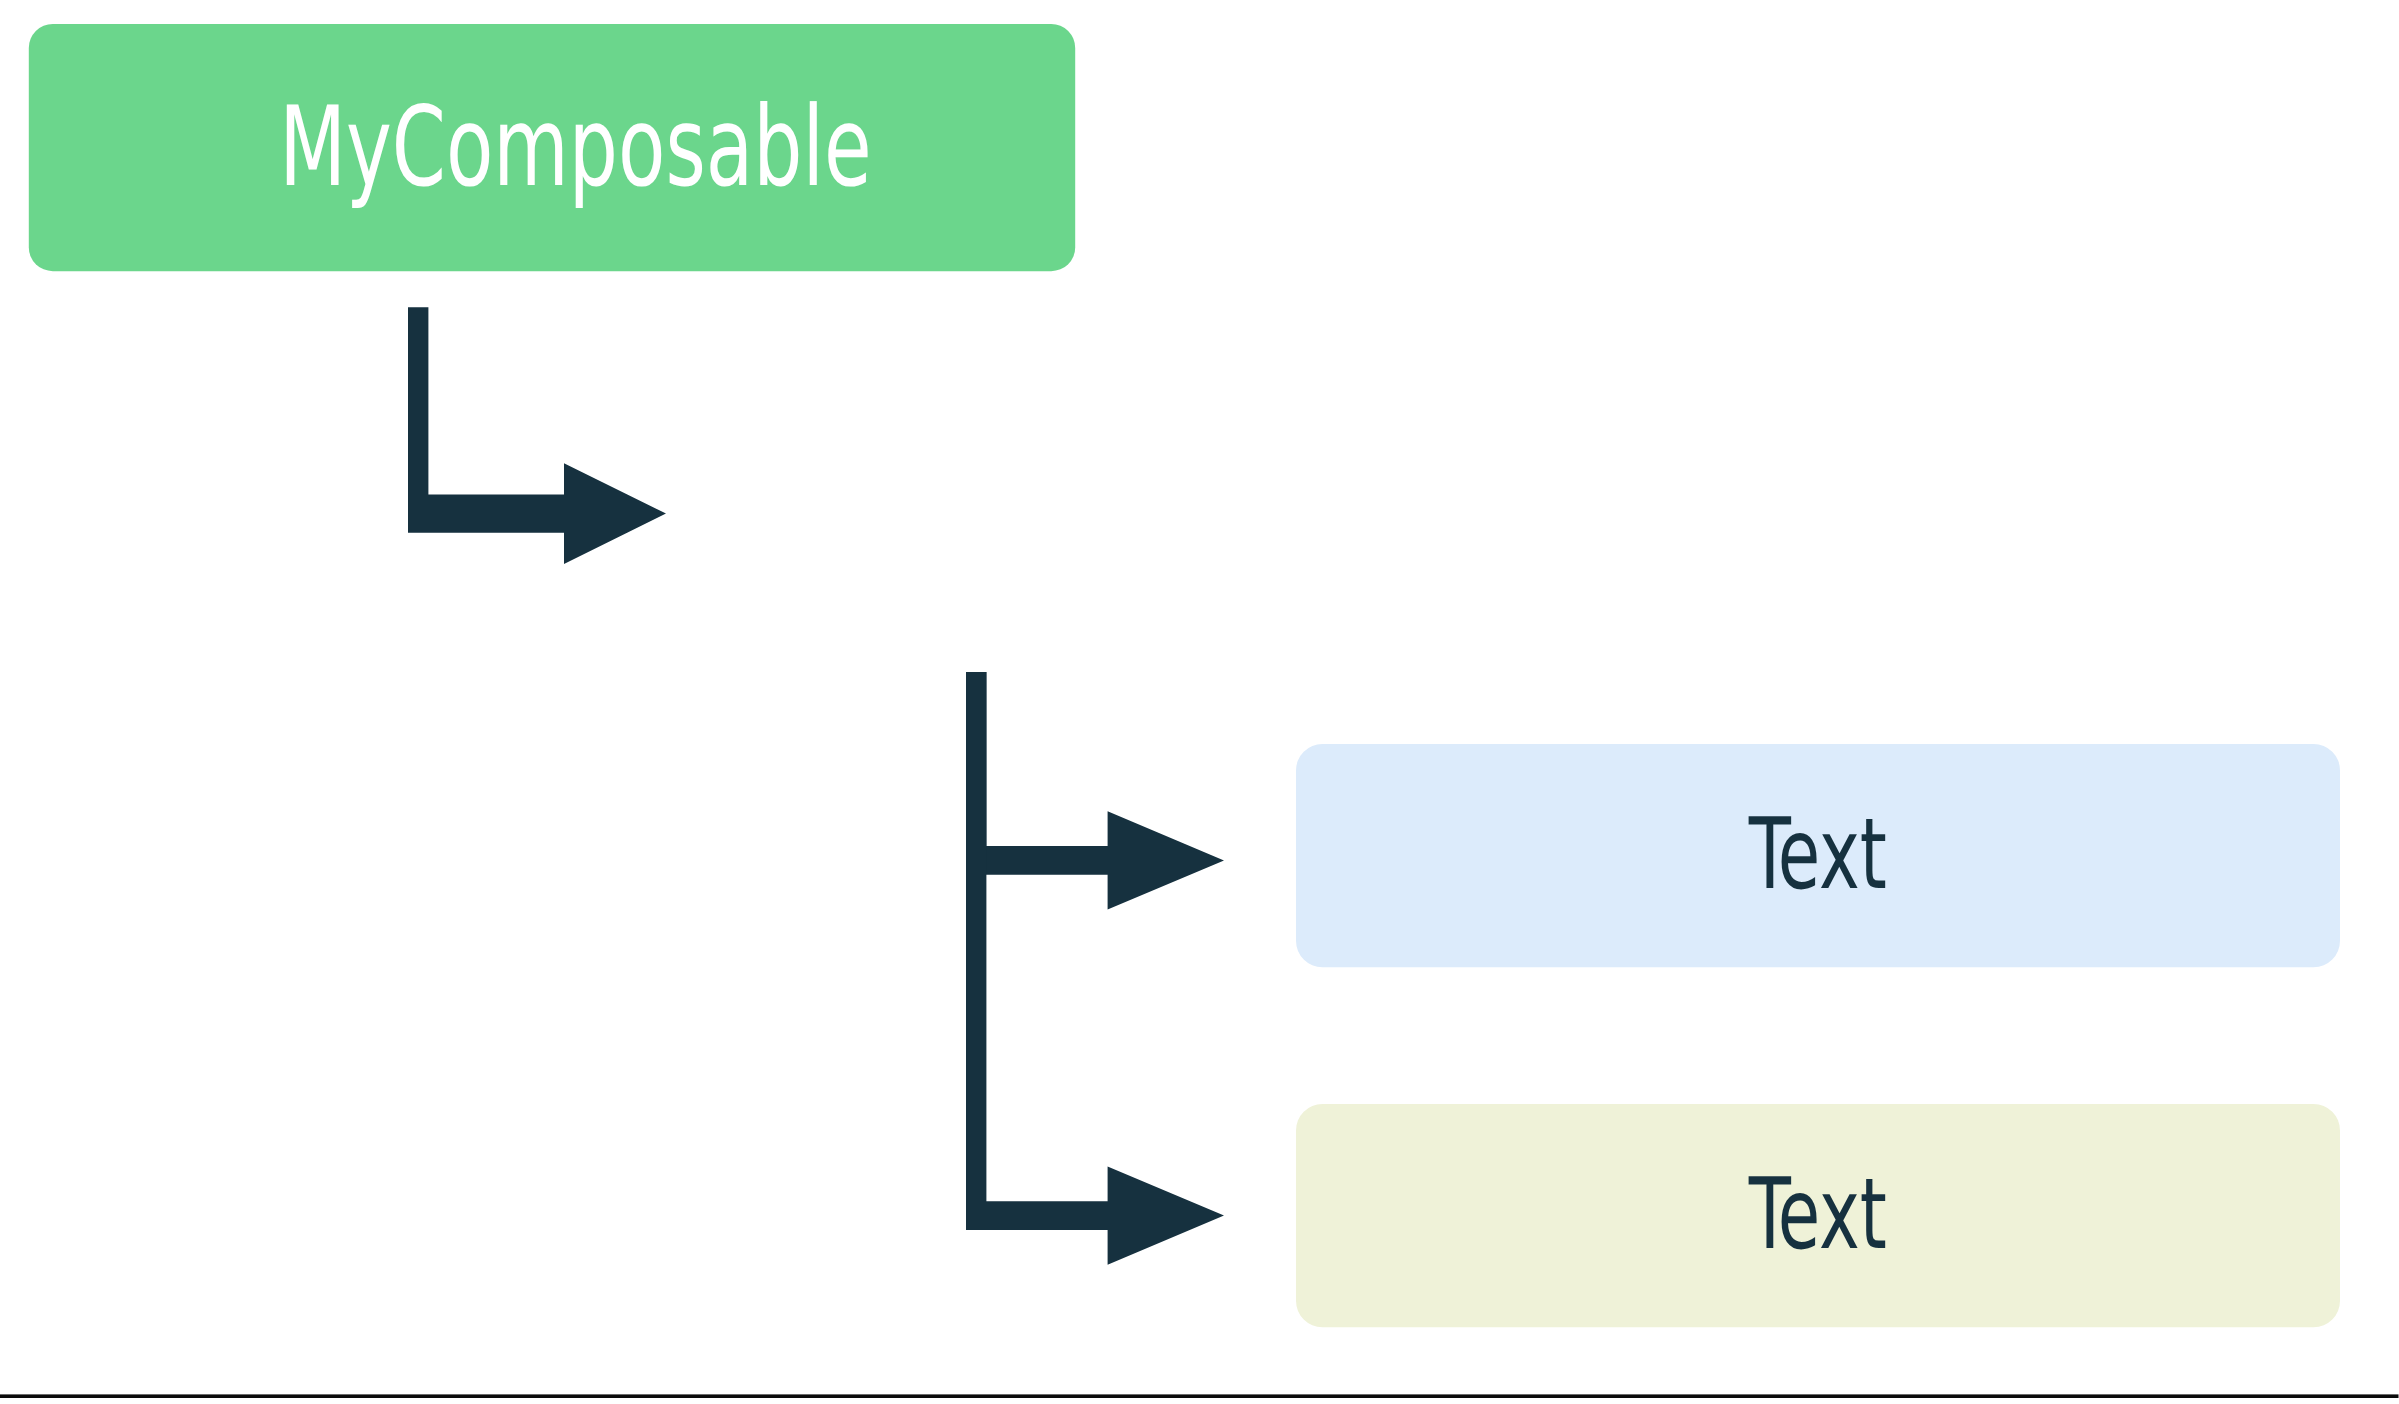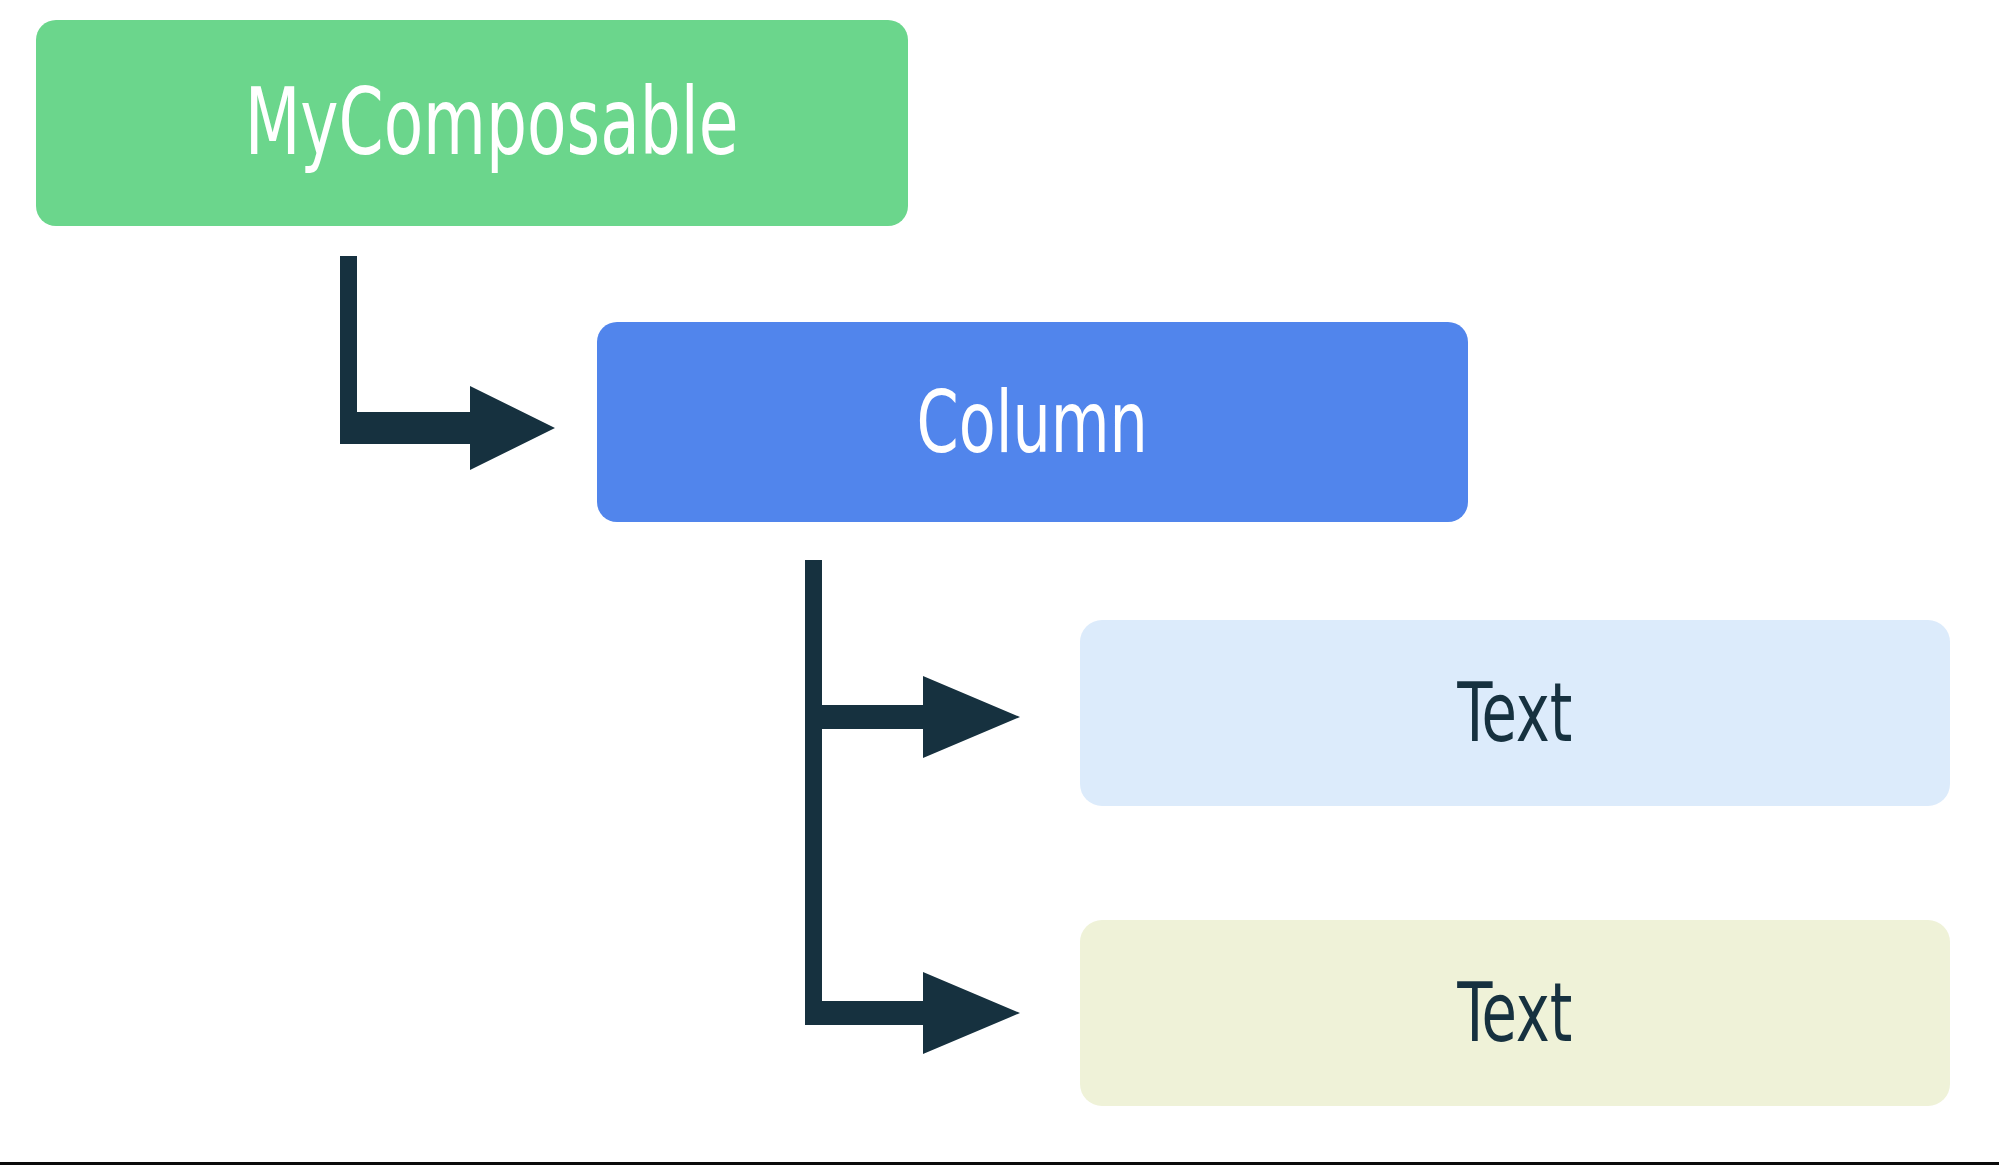--- a/index.html
+++ b/index.html
@@ -147,27 +147,24 @@
                L 923 1001
                L 923 972
                L 1020 1013
                L 923 1054
                L 923 1025
                L 805 1025
                Z" fill="#16313F"></path>
     </g>
   </svg>
 
-  <div class="node" id="node-mycomposable" style="left: 36px; top: 20px; width: 872px; height: 206px; background: rgb(107, 214, 140); padding-left: 39px;">
+  <div class="node" id="node-mycomposable" style="left: 24px; top: 20px; width: 872px; height: 206px; background: rgb(107, 214, 140); padding-left: 39px;">
     <span class="node-label" style="color: rgb(255, 255, 255);">MyComposable</span>
   </div>
 
-  <div class="node" id="node-column" style="left: 597px; top: 322px; width: 871px; height: 200px; background: rgb(81, 133, 236);">
-    <span class="node-label" style="color: rgb(255, 255, 255);">Column</span>
-  </div>
 
   <div class="node" id="node-text-1" style="left: 1080px; top: 620px; width: 870px; height: 186px; background: rgb(220, 235, 251);">
     <span class="node-label" style="color: rgb(22, 49, 63);">Text</span>
   </div>
 
   <div class="node" id="node-text-2" style="left: 1080px; top: 920px; width: 870px; height: 186px; background: rgb(239, 242, 216);">
     <span class="node-label" style="color: rgb(22, 49, 63);">Text</span>
   </div>
 
   <div id="bottom-rule" style="background: rgb(11, 11, 11);"></div>

